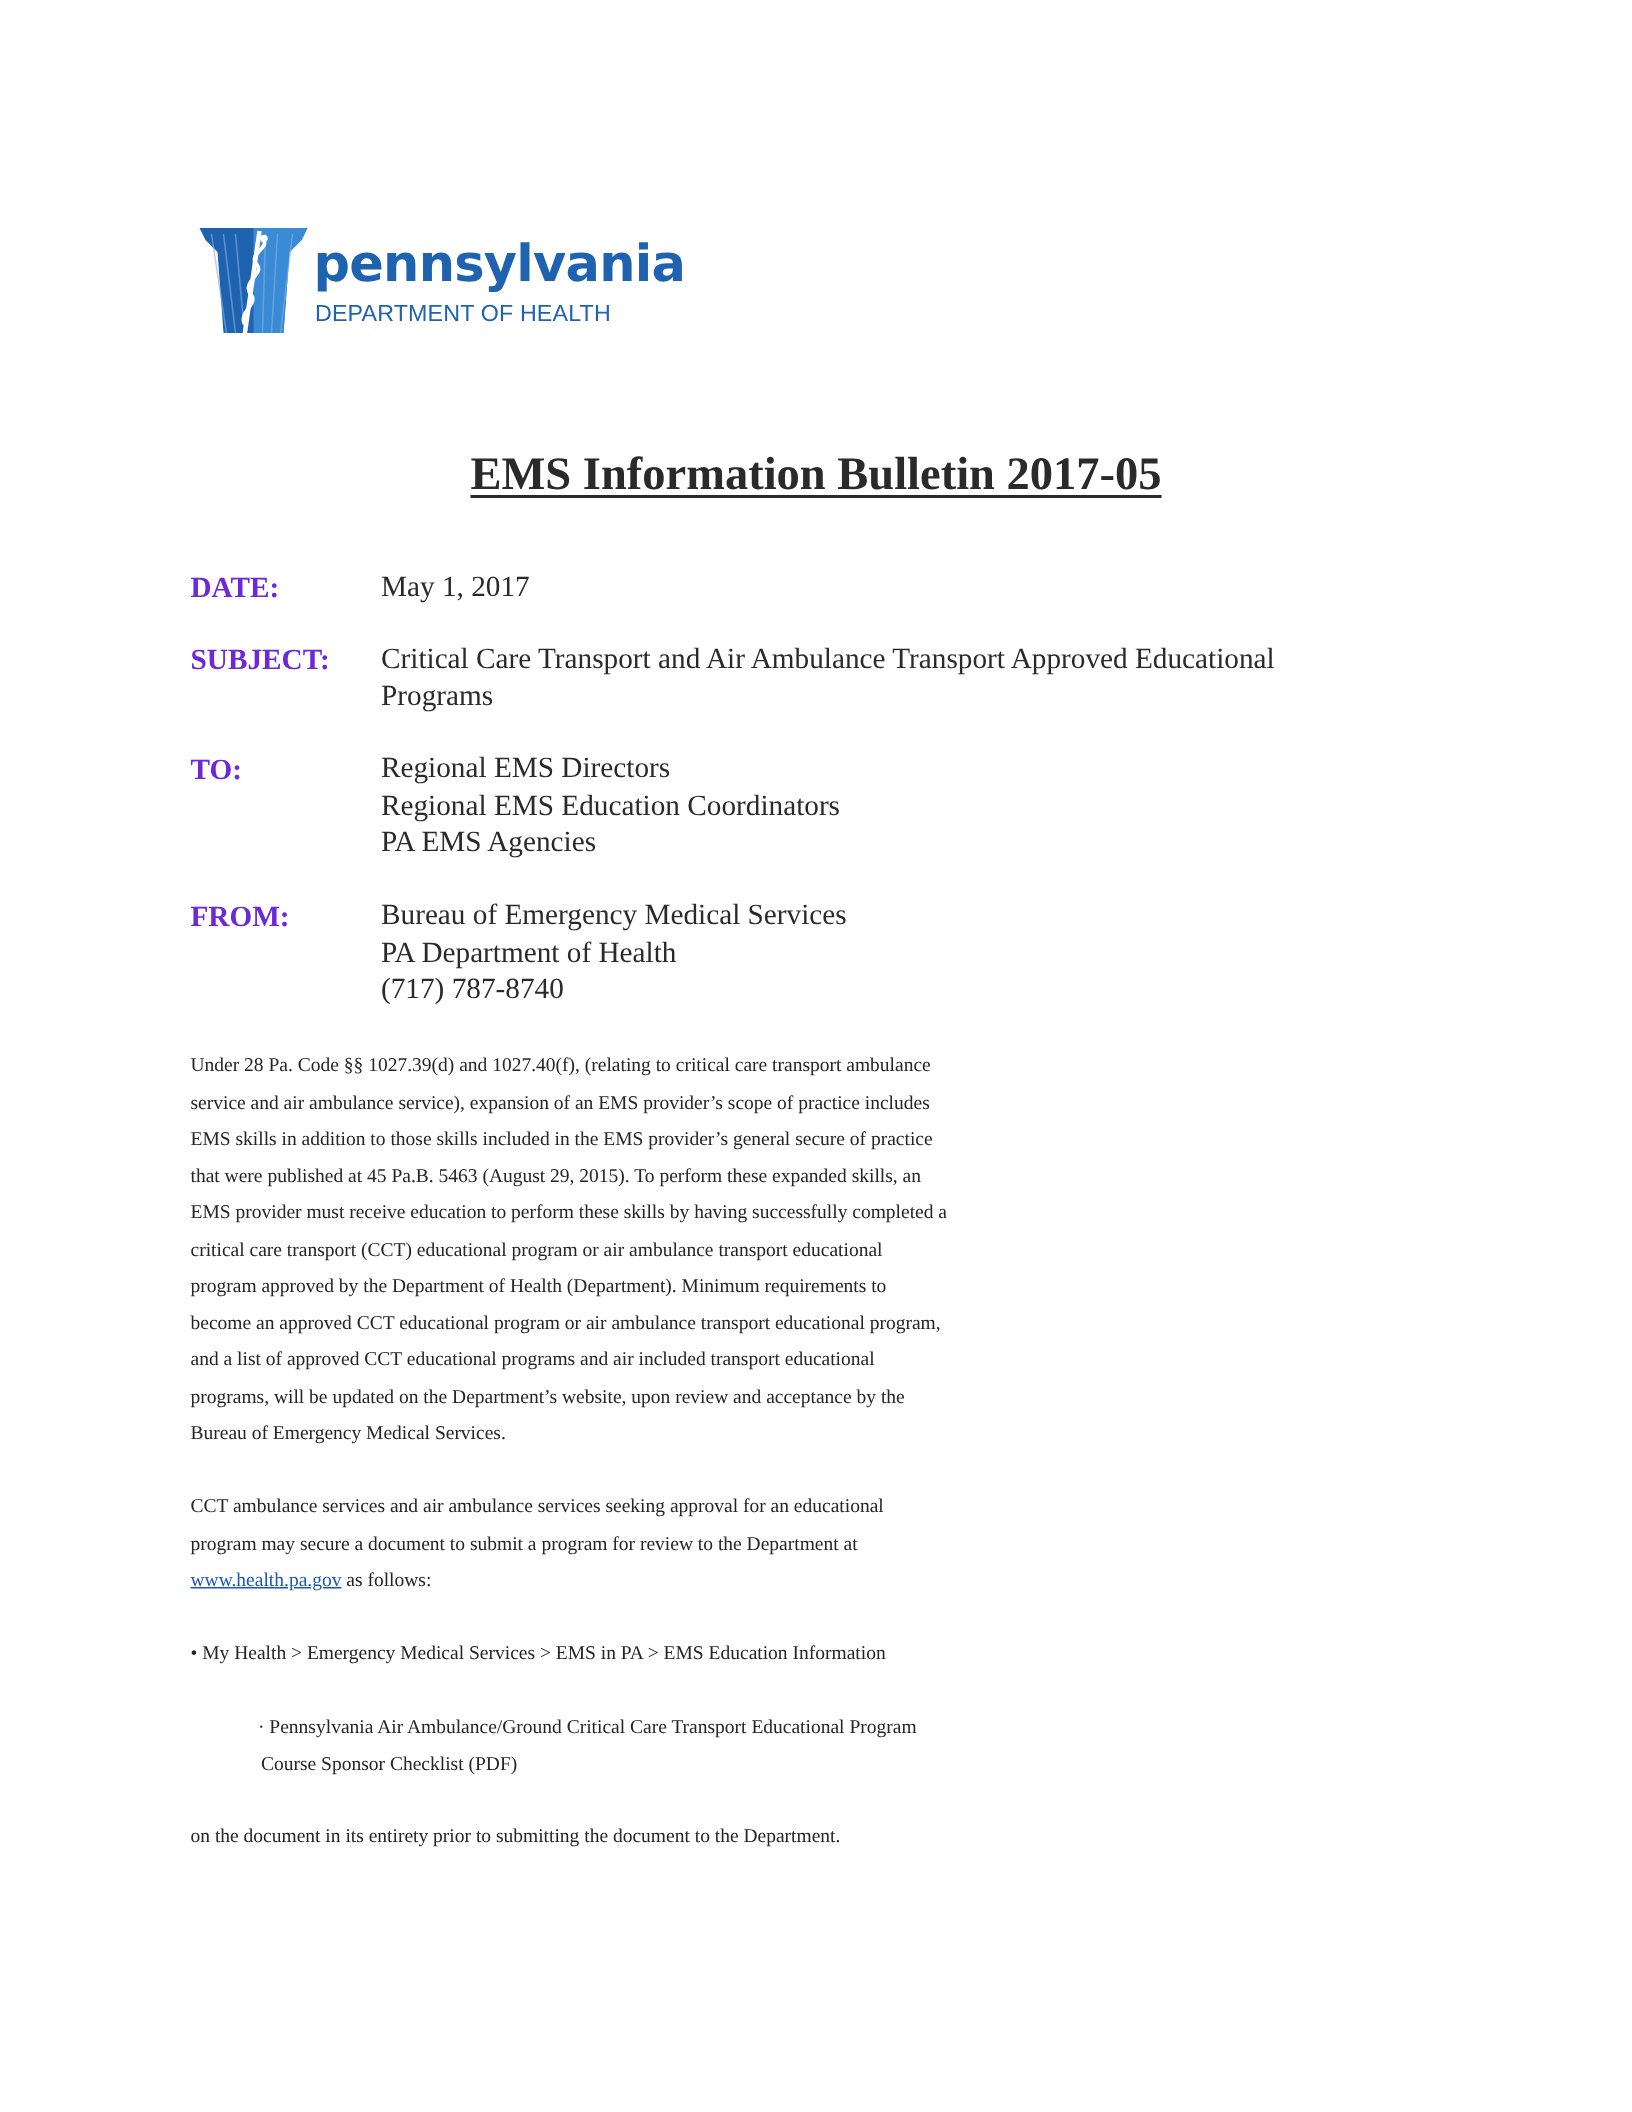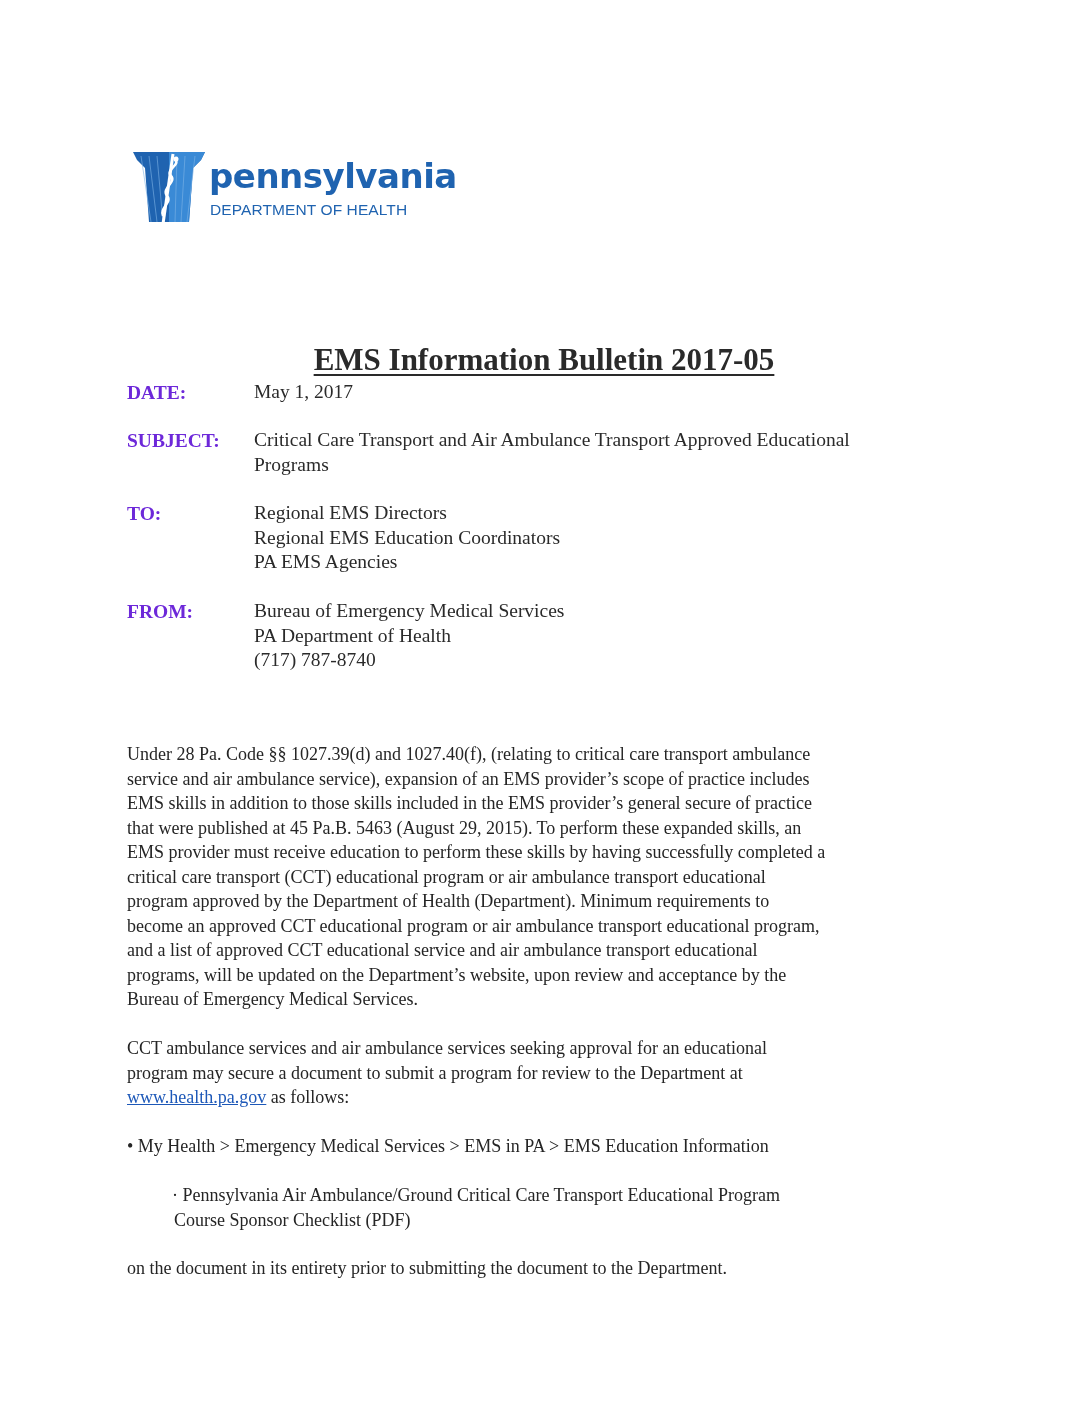--- a/index.html
+++ b/index.html
@@ -5,26 +5,26 @@
   html, body { margin: 0; padding: 0; background: #ffffff; }
   body { width: 1088px; height: 1408px; position: relative; overflow: hidden;
          font-family: "Liberation Serif", "DejaVu Serif", serif; color: #1e1e1e; }
   .logo { position: absolute; left: 129px; top: 150px; width: 320px; height: 80px; }
   .logo-mark { position: absolute; left: 0; top: 0; width: 80px; height: 80px; }
   .logo-word { position: absolute; left: 80px; top: 6px; font-family: "DejaVu Sans", "Liberation Sans", sans-serif;
                font-weight: bold; font-size: 34px; color: #1f63b0; letter-spacing: -0.5px; line-height: 40px; }
   .logo-sub { position: absolute; left: 81px; top: 51px; font-family: "Liberation Sans", "DejaVu Sans", sans-serif;
               font-size: 15.5px; color: #1f63b0; line-height: 18px; letter-spacing: 0.1px; }
   .title { position: absolute; left: 0; width: 1088px; top: 296px; text-align: center;
-           font-weight: bold; font-size: 31px; line-height: 40px; color: #2a2a2a; margin-top: 44px; }
+           font-weight: bold; font-size: 31px; line-height: 40px; color: #2a2a2a; }
   .title span { text-decoration: underline; text-decoration-thickness: 2px; text-underline-offset: 4px; }
   .field-label { position: absolute; left: 127px; font-weight: bold; font-size: 19.5px; color: #6d28d9; line-height: 25px; }
   .field-val { position: absolute; left: 254px; font-size: 19.5px; line-height: 24.5px; color: #2a2a2a; }
   .field-val div { white-space: nowrap; }
-  .para { position: absolute; left: 127px; width: 830px; font-size: 18px; line-height: 24.5px; color: #252525; margin-top: 44px; }
+  .para { position: absolute; left: 127px; width: 830px; font-size: 13px; line-height: 24.5px; color: #252525; }
   .para div { white-space: nowrap; }
   a.link { color: #1d58b8; text-decoration: underline; }
   .para-indent { left: 172px; }
 </style>
 </head>
 <body>
 
 <div class="logo">
   <svg class="logo-mark" viewBox="0 0 80 80">
     <path d="M4 2 H76 L72 10 L64 18 L60 72 H20 L16 18 L8 10 Z" fill="#1f63b0"></path>
@@ -74,21 +74,21 @@
 
 <div class="para" style="top:698px">
   <div>Under 28 Pa. Code §§ 1027.39(d) and 1027.40(f), (relating to critical care transport ambulance</div>
   <div>service and air ambulance service), expansion of an EMS provider’s scope of practice includes</div>
   <div>EMS skills in addition to those skills included in the EMS provider’s general secure of practice</div>
   <div>that were published at 45 Pa.B. 5463 (August 29, 2015).  To perform these expanded skills, an</div>
   <div>EMS provider must receive education to perform these skills by having successfully completed a</div>
   <div>critical care transport (CCT) educational program or air ambulance transport educational</div>
   <div>program approved by the Department of Health (Department).  Minimum requirements to</div>
   <div>become an approved CCT educational program or air ambulance transport educational program,</div>
-  <div>and a list of approved CCT educational service and air ambulance transport educational</div>
+  <div>and a list of approved CCT educational programs and air included transport educational</div>
   <div>programs, will be updated on the Department’s website, upon review and acceptance by the</div>
   <div>Bureau of Emergency Medical Services.</div>
 </div>
 
 <div class="para" style="top:992px">
   <div>CCT ambulance services and air ambulance services seeking approval for an educational</div>
   <div>program may secure a document to submit a program for review to the Department at</div>
   <div><a class="link" href="#">www.health.pa.gov</a><span> as follows:</span></div>
 </div>
 

